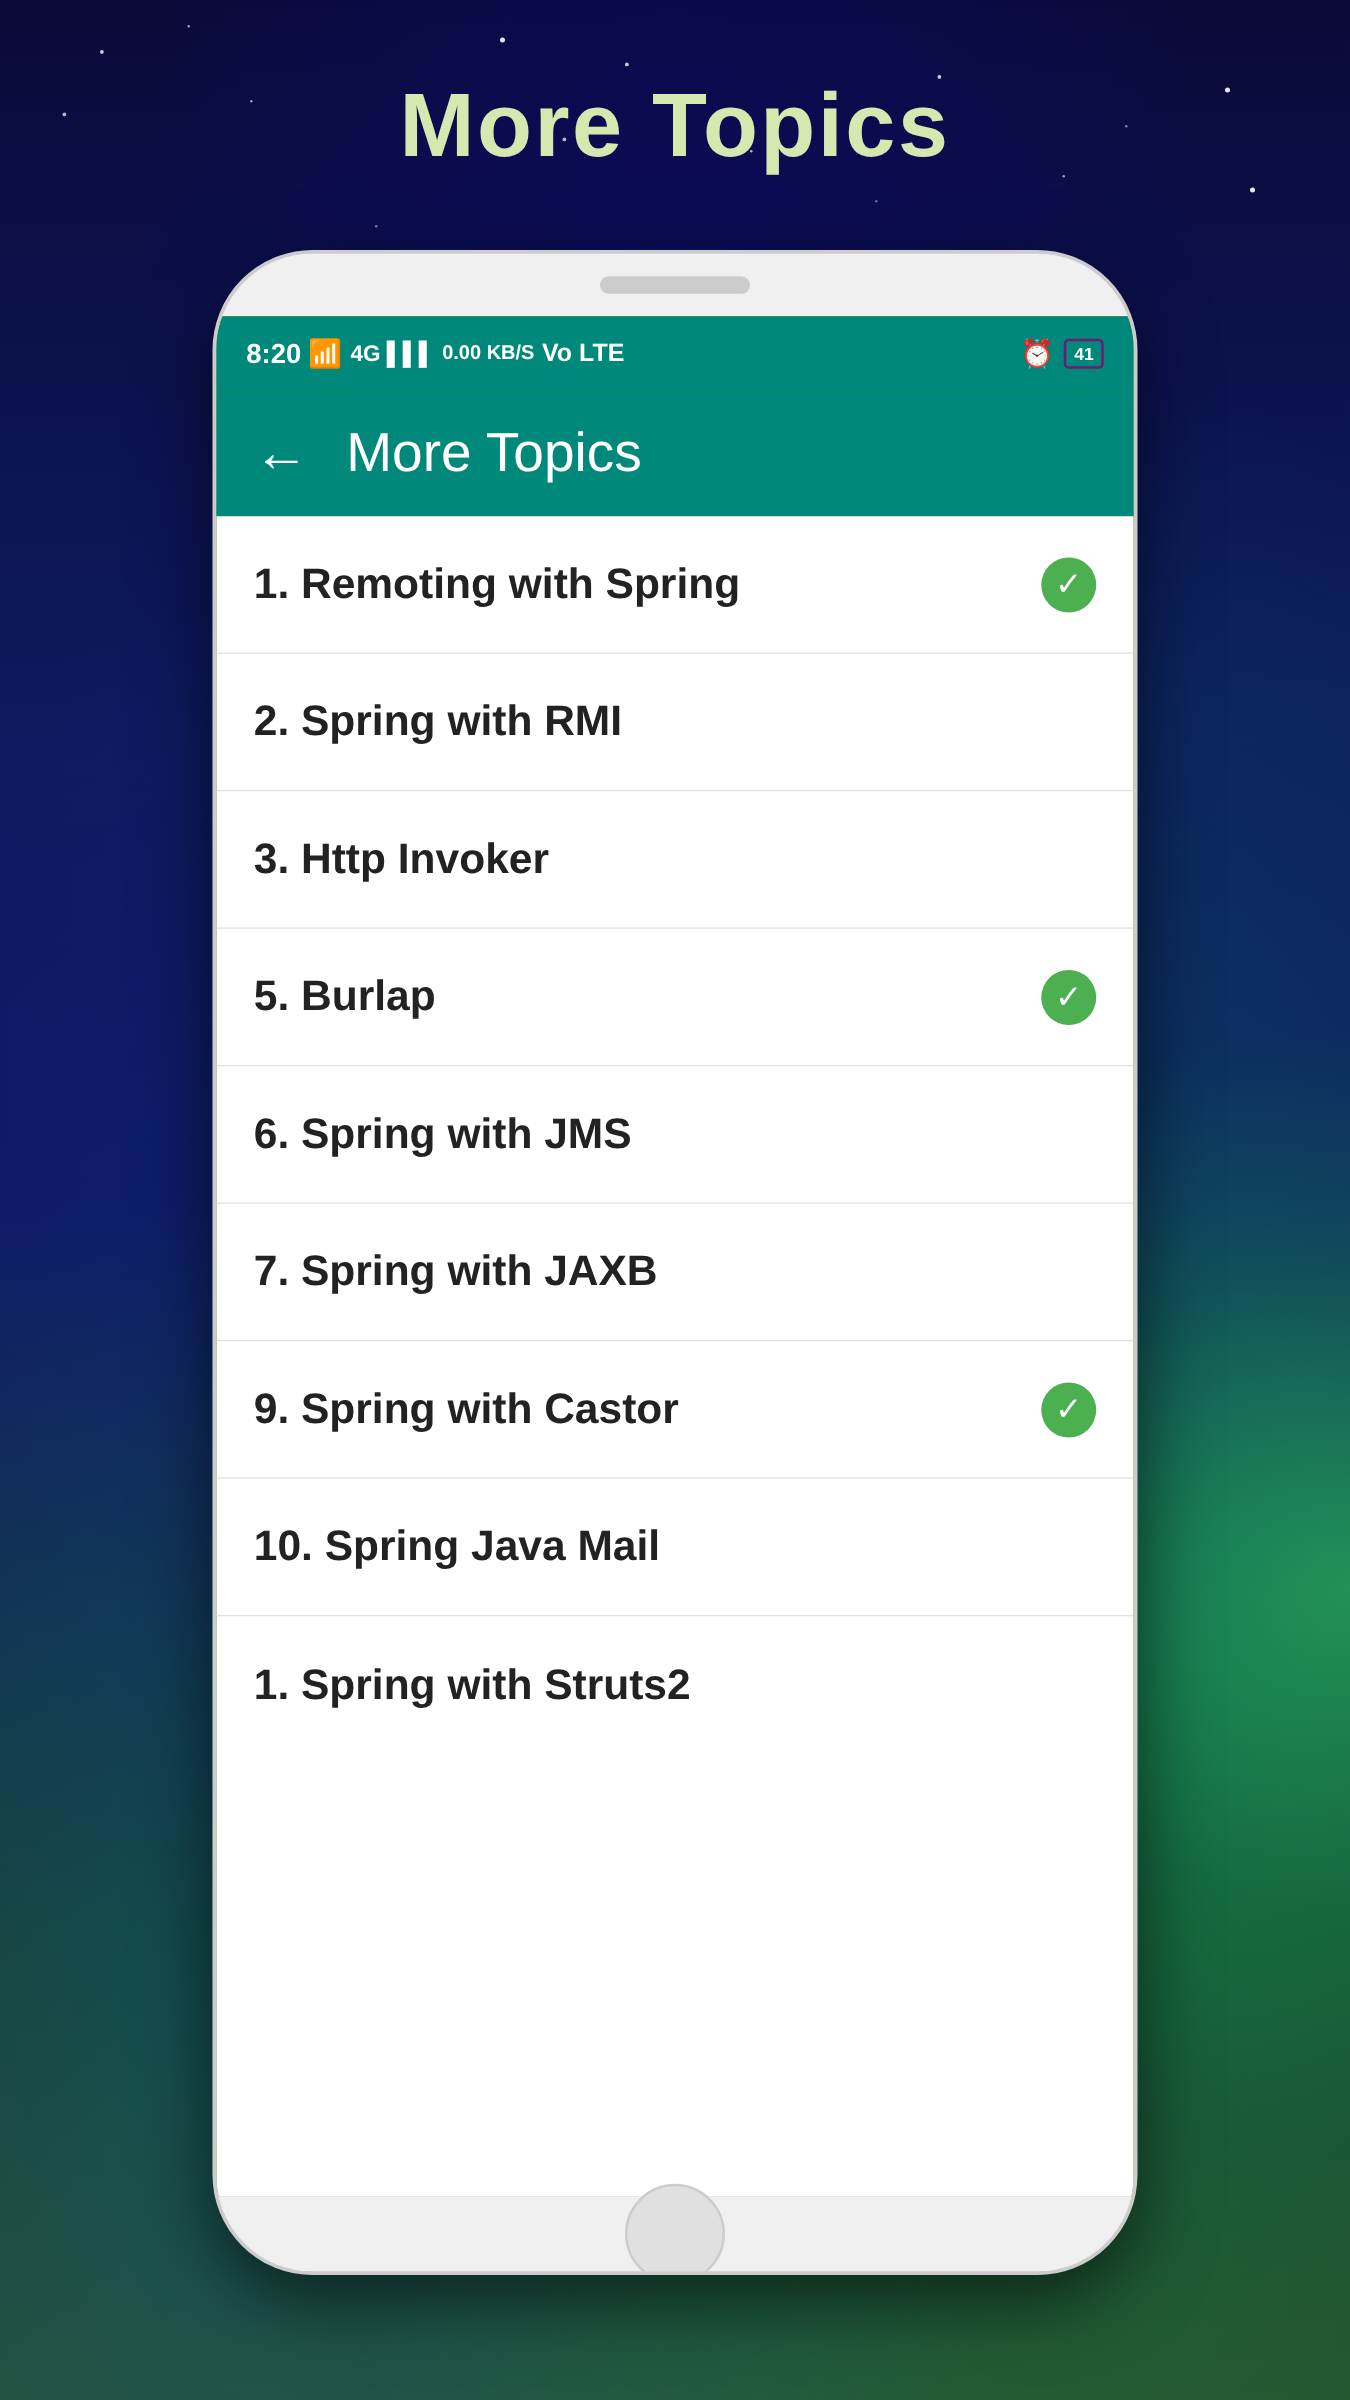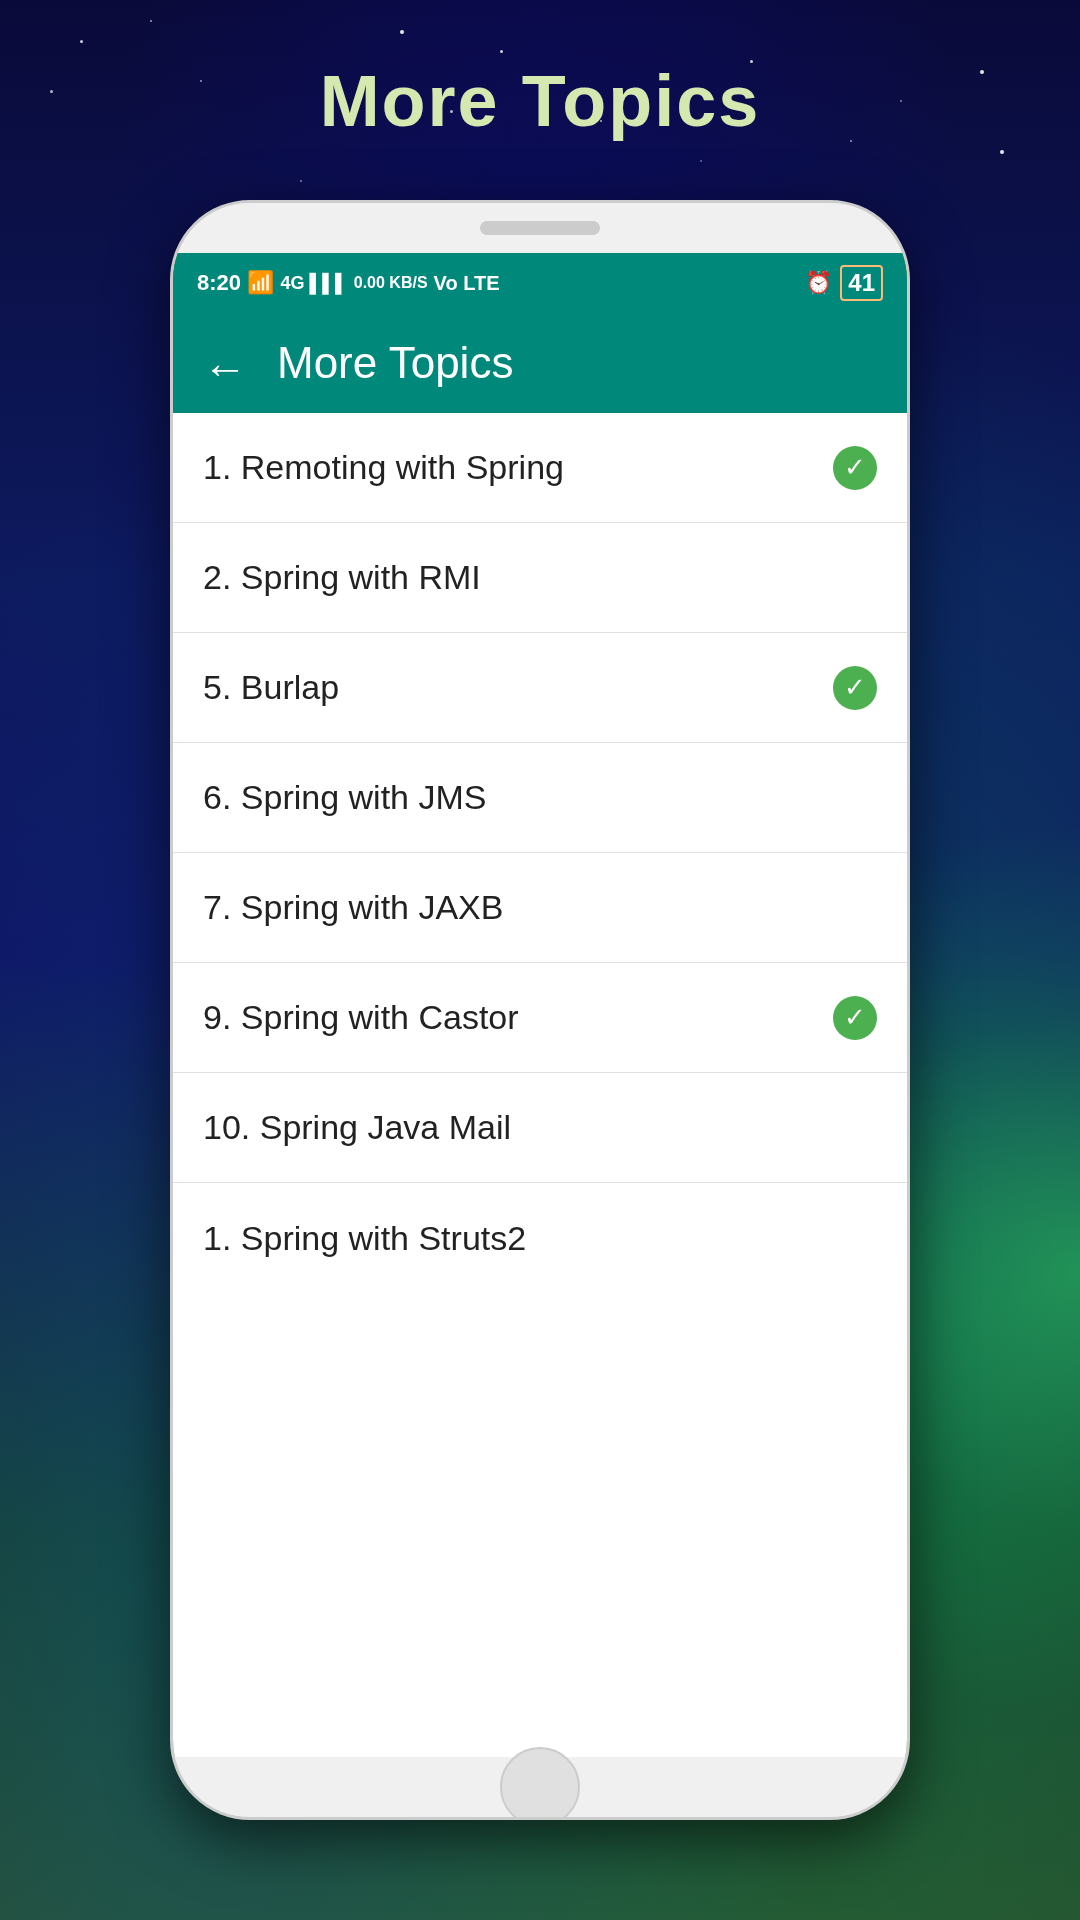--- a/index.html
+++ b/index.html
@@ -120,24 +120,24 @@
       align-items: center;
       gap: 6px;
       font-weight: bold;
     }
     .status-right {
       display: flex;
       align-items: center;
       gap: 8px;
     }
     .battery-box {
-      border: 2px solid #fdba74;
+      border: 2px solid #701a75;
       border-radius: 4px;
       padding: 2px 6px;
-      font-size: 24px;
+      font-size: 14px;
       font-weight: bold;
     }
 
     
     .app-header {
       background: #00897b;
       color: white;
       height: 100px;
       display: flex;
       align-items: center;
@@ -170,21 +170,21 @@
       padding: 0 30px;
       height: 110px;
       border-bottom: 1px solid #e0e0e0;
       cursor: pointer;
     }
     .list-item:last-child {
       border-bottom: none;
     }
     .list-item-text {
       font-size: 34px;
-      font-weight: normal;
+      font-weight: bold;
       color: #222;
     }
     .check-icon {
       width: 44px;
       height: 44px;
       background: #4caf50;
       border-radius: 50%;
       display: flex;
       align-items: center;
       justify-content: center;
@@ -264,20 +264,23 @@
 
     <div class="list-container" id="topics-list">
     <div class="list-item">
           <span class="list-item-text">1. Remoting with Spring</span>
           <div class="check-icon">✓</div>
         </div>
         <div class="list-item">
           <span class="list-item-text">2. Spring with RMI</span>
         </div>
         <div class="list-item">
+          <span class="list-item-text">3. Http Invoker</span>
+        </div>
+        <div class="list-item">
           <span class="list-item-text">5. Burlap</span>
           <div class="check-icon">✓</div>
         </div>
         <div class="list-item">
           <span class="list-item-text">6. Spring with JMS</span>
         </div>
         <div class="list-item">
           <span class="list-item-text">7. Spring with JAXB</span>
         </div>
         <div class="list-item">

